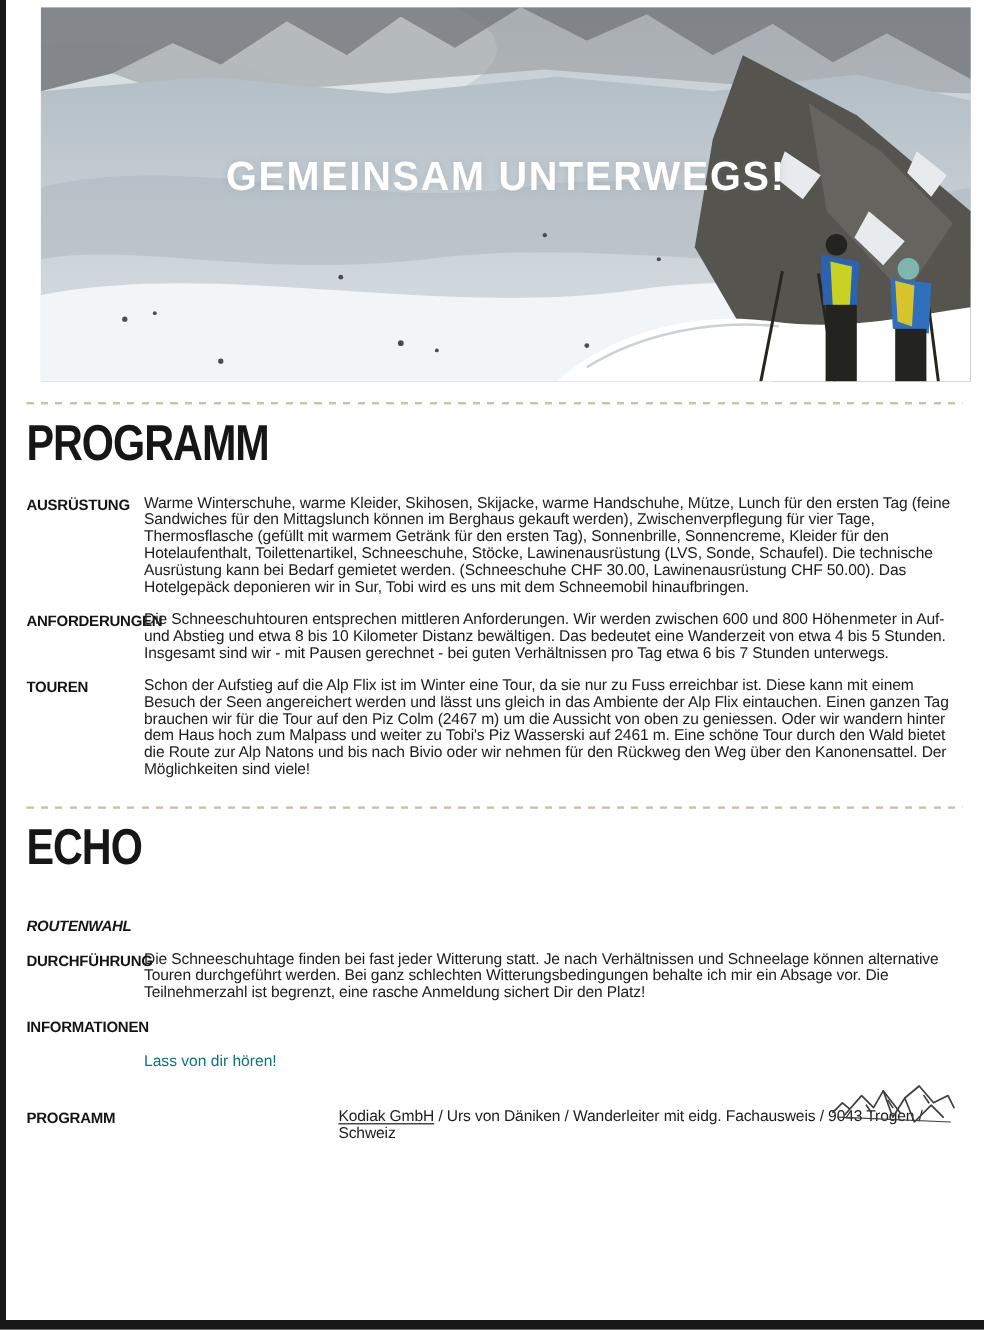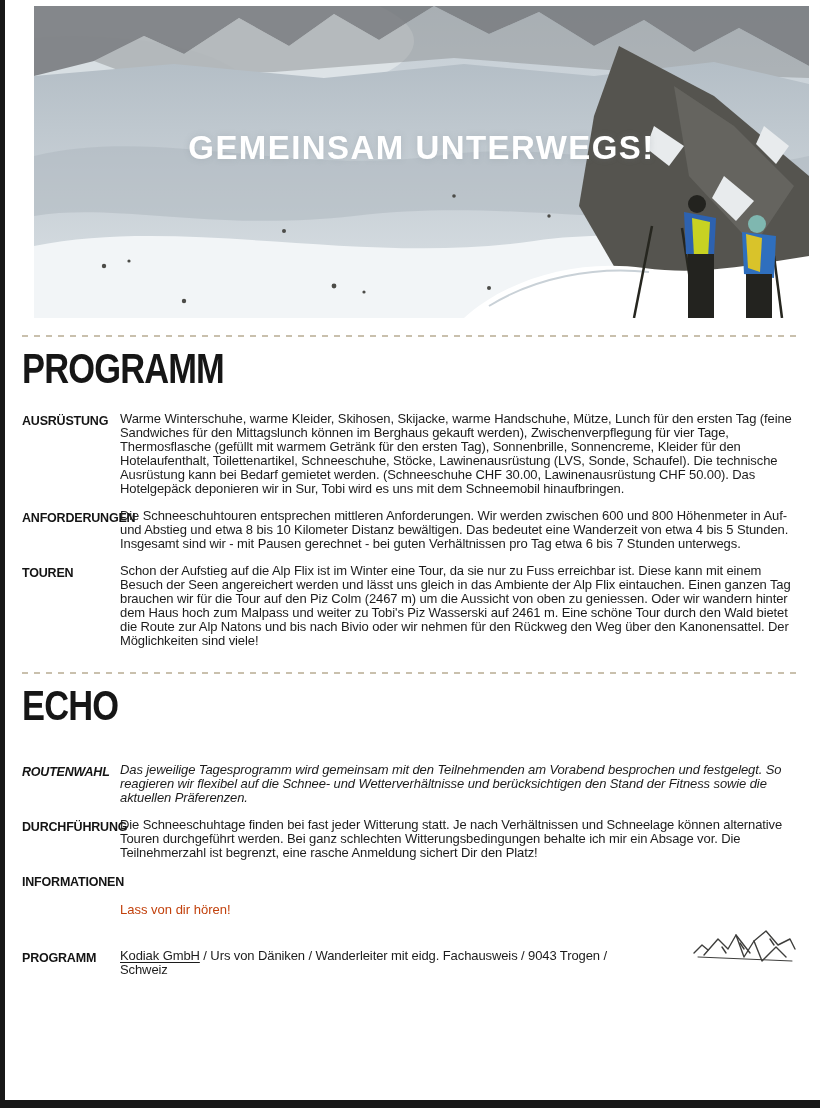--- a/index.html
+++ b/index.html
@@ -49,41 +49,41 @@
   .big-heading{
     font-size:42px;font-weight:700;color:#161616;
     line-height:1;
     margin-top:11px;
     transform:scaleX(0.82);
     transform-origin:left center;
     letter-spacing:-1px;
     white-space:nowrap;
   }
   
-  .row{display:flex;align-items:flex-start;}
+  .row{display:flex;align-items:flex-start;justify-content:space-between;}
   .row .label{
     width:98px;flex:none;
     font-size:12.5px;font-weight:700;color:#141414;
     letter-spacing:-0.2px;
     padding-top:2px;
     white-space:nowrap;
   }
   .row .body{
     flex:1;
     font-size:13px;line-height:14px;
     letter-spacing:-0.1px;
     color:#1c1c1c;
   }
   .mt-first{margin-top:22px;}
   .mt-row{margin-top:13px;}
   .mt-echo-first{margin-top:36px;font-style:italic;}
   .signoff{
     margin:11px 0 0 98px;
     font-size:13px;line-height:19.5px;
-    color:#c2410c;
+    color:#0f766e;
   }
   .signature{
     margin:0 0 0 98px;
     font-size:13px;line-height:19.5px;
     color:#1c1c1c;
   }
   
   .kontakt{position:relative;margin-top:29px;}
   .kontakt .body{max-width:520px;}
   .link-underline{text-decoration:underline;text-underline-offset:2px;cursor:pointer;color:#1c1c1c;}
@@ -190,21 +190,20 @@
     <div class="row mt-row">
       <div class="label">TOUREN</div>
       <div class="body">Schon der Aufstieg auf die Alp Flix ist im Winter eine Tour, da sie nur zu Fuss erreichbar ist. Diese kann mit einem Besuch der Seen angereichert werden und lässt uns gleich in das Ambiente der Alp Flix eintauchen. Einen ganzen Tag brauchen wir für die Tour auf den Piz Colm (2467 m) um die Aussicht von oben zu geniessen. Oder wir wandern hinter dem Haus hoch zum Malpass und weiter zu Tobi's Piz Wasserski auf 2461 m. Eine schöne Tour durch den Wald bietet die Route zur Alp Natons und bis nach Bivio oder wir nehmen für den Rückweg den Weg über den Kanonensattel. Der Möglichkeiten sind viele!</div>
     </div>
 
     <div class="dash dash2"></div>
     <div class="big-heading">ECHO</div>
 
     <div class="row mt-echo-first">
       <div class="label">ROUTENWAHL</div>
-      <div class="body">Das jeweilige Tagesprogramm wird gemeinsam mit den Teilnehmenden am Vorabend besprochen und festgelegt. So reagieren wir flexibel auf die Schnee- und Wetterverhältnisse und berücksichtigen den Stand der Fitness sowie die aktuellen Präferenzen.</div>
     </div>
 
     <div class="row mt-row">
       <div class="label">DURCHFÜHRUNG</div>
       <div class="body">Die Schneeschuhtage finden bei fast jeder Witterung statt. Je nach Verhältnissen und Schneelage können alternative Touren durchgeführt werden. Bei ganz schlechten Witterungsbedingungen behalte ich mir ein Absage vor. Die Teilnehmerzahl ist begrenzt, eine rasche Anmeldung sichert Dir den Platz!</div>
     </div>
 
     <div class="row mt-row">
       <div class="label">INFORMATIONEN</div>
     </div>

